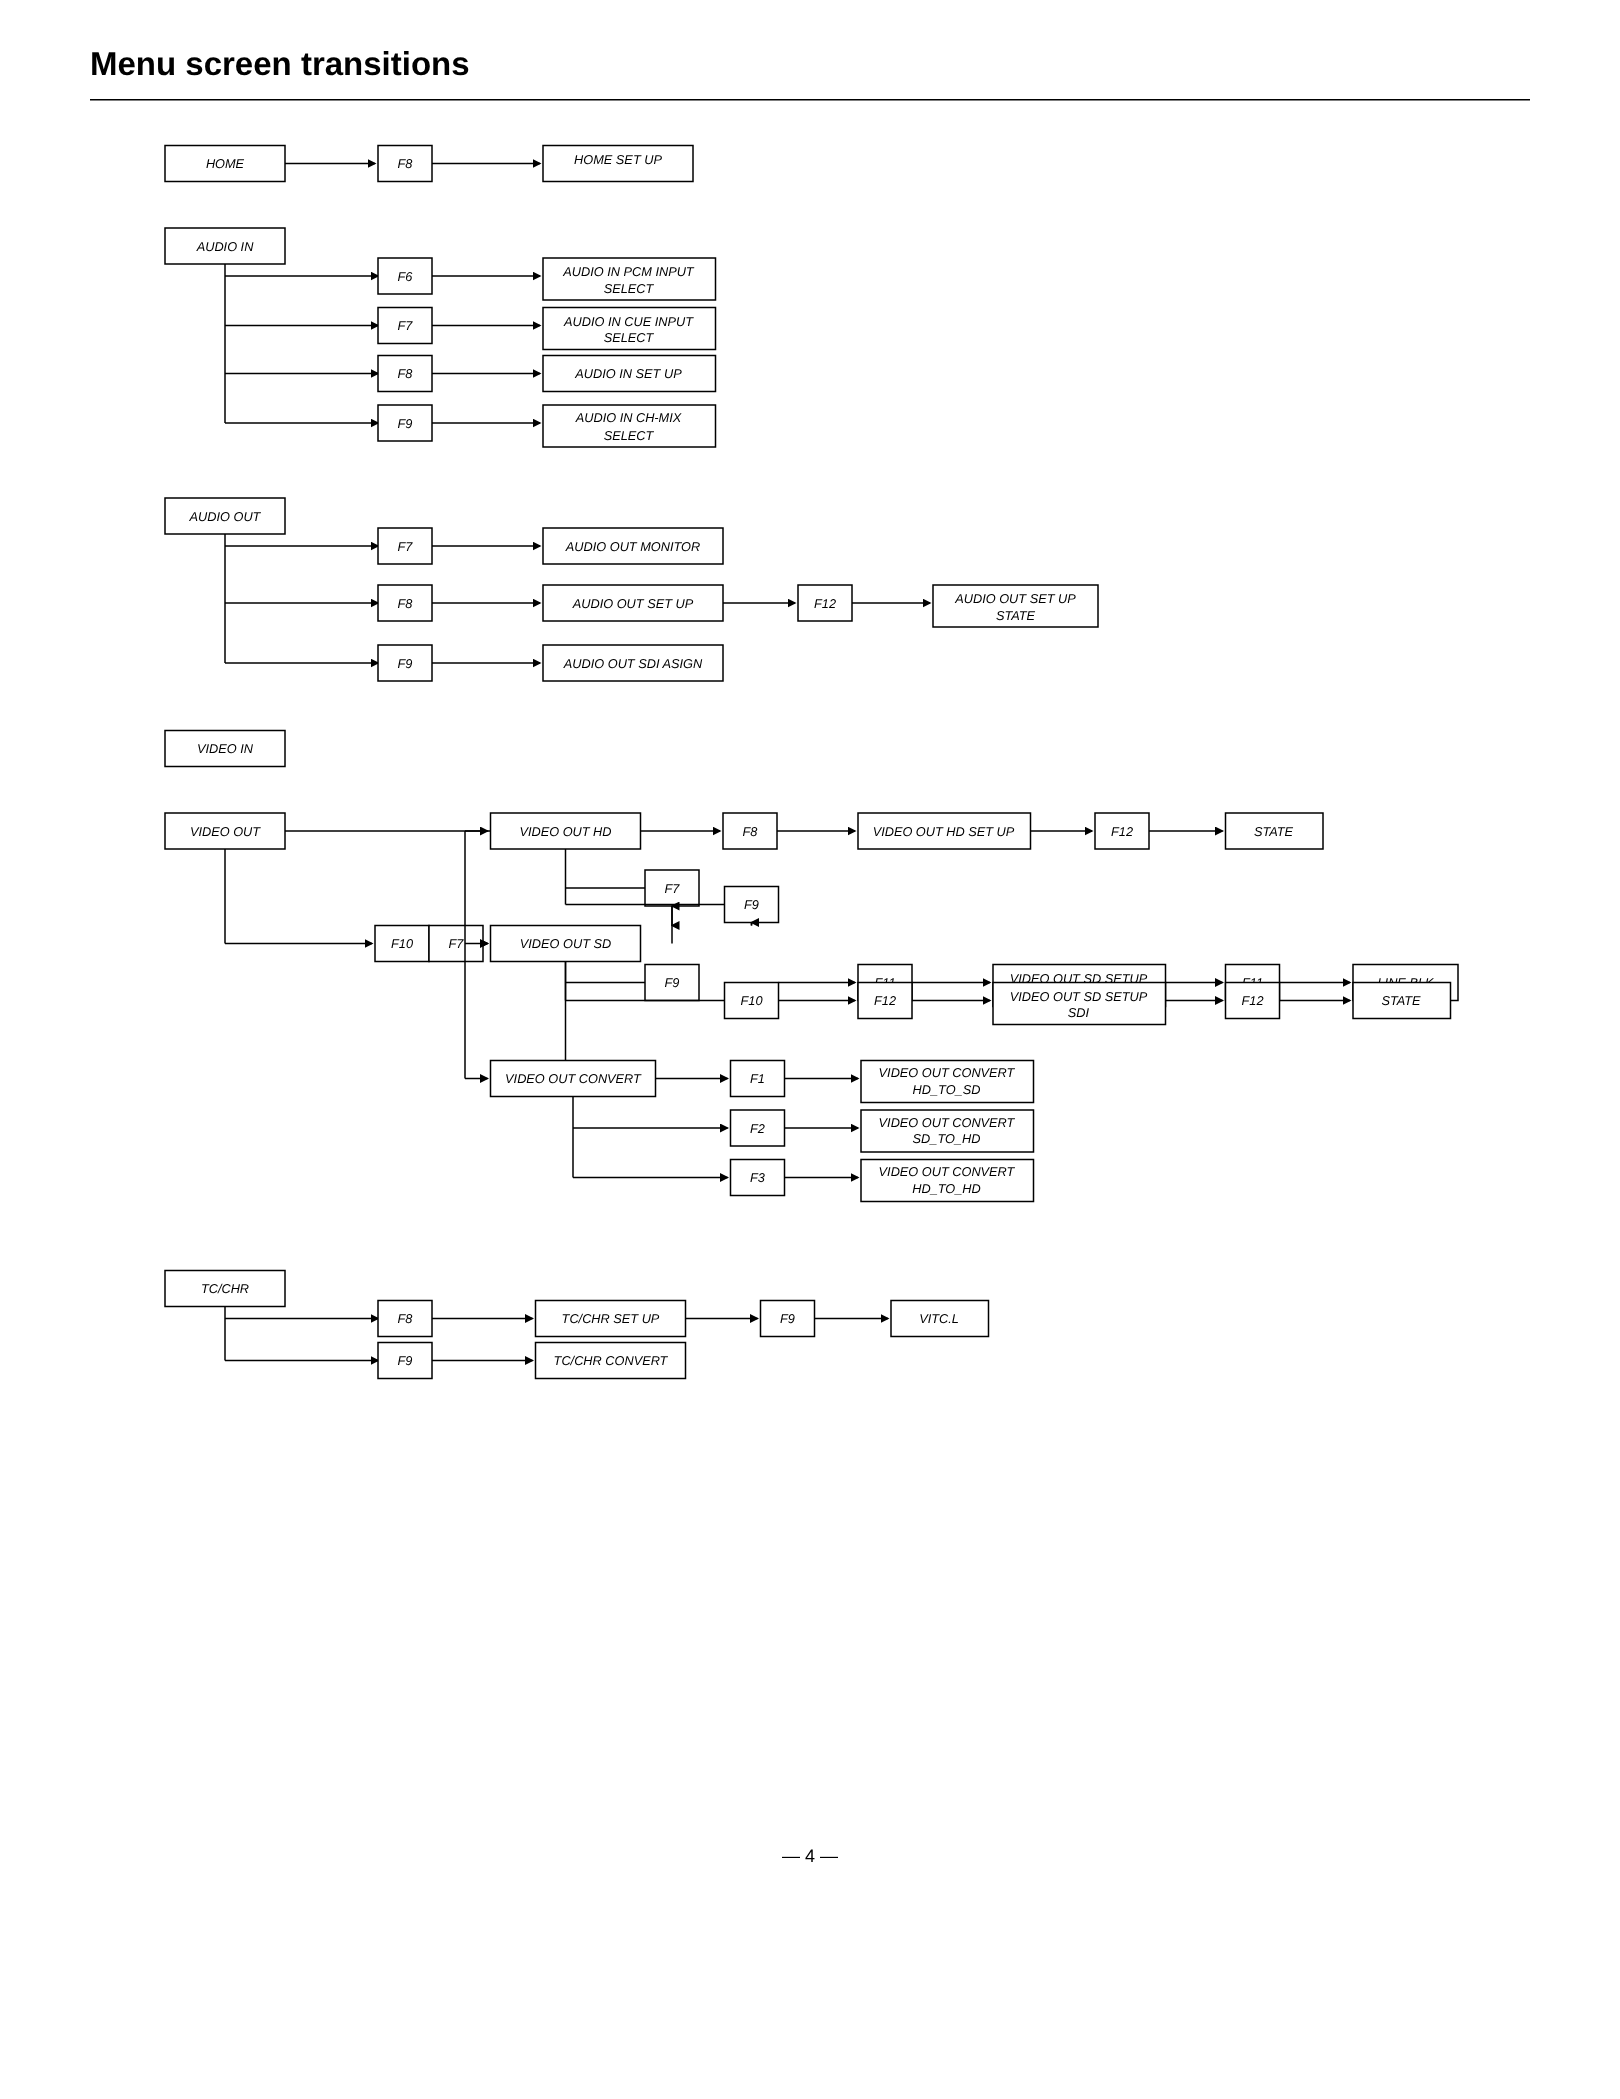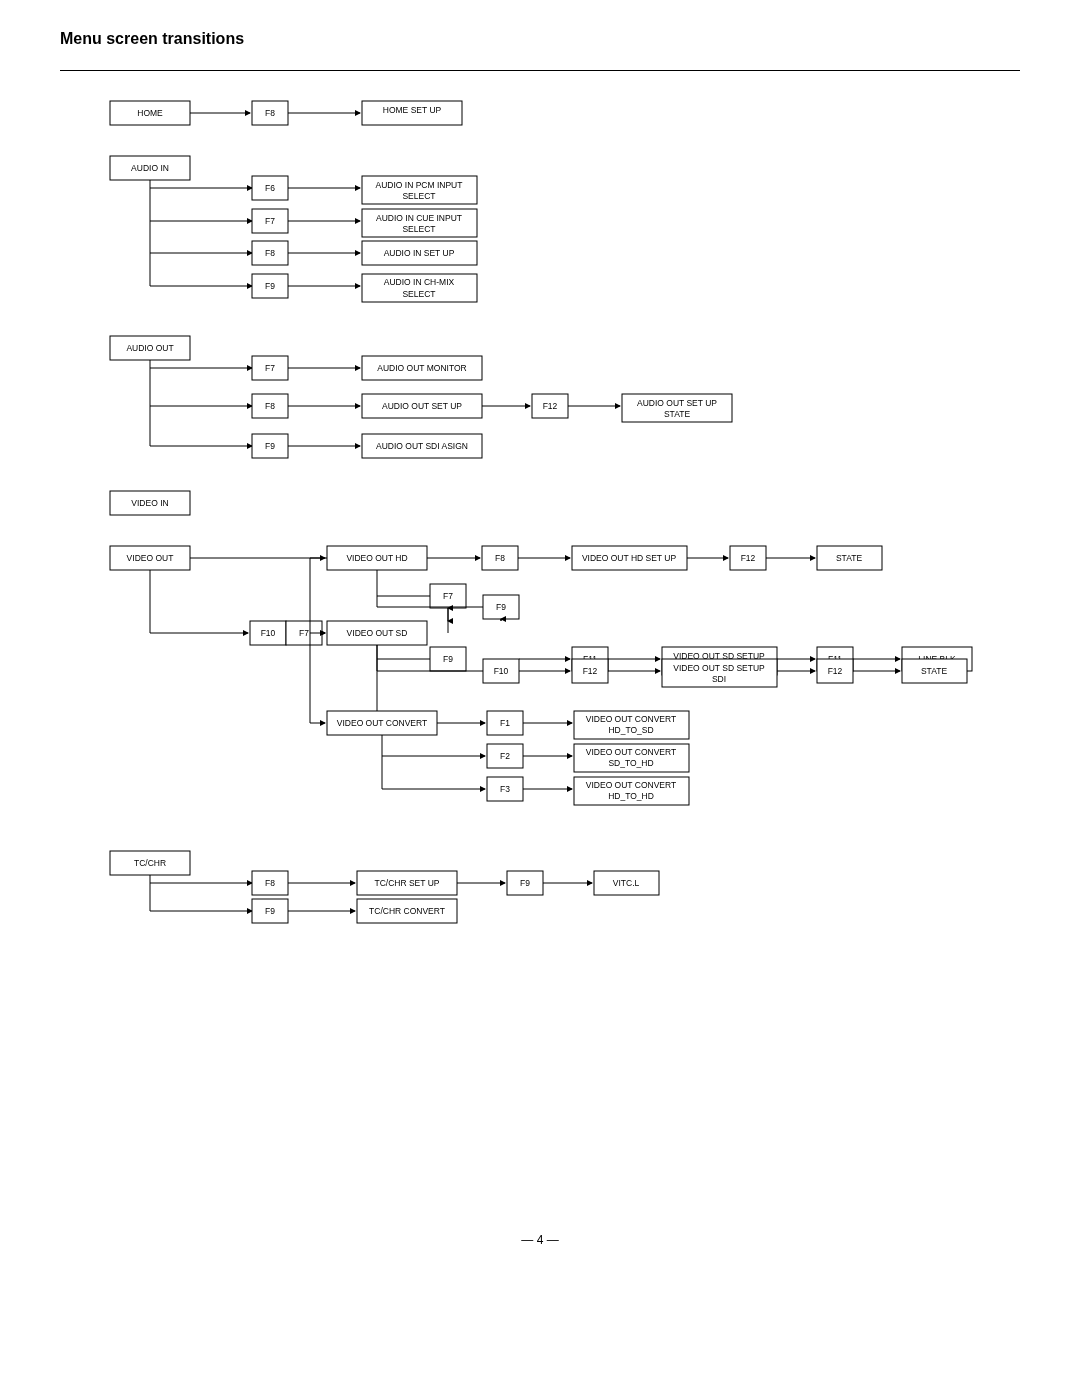--- a/index.html
+++ b/index.html
@@ -6,30 +6,31 @@
     body {
       background: #fff;
       font-family: Arial, Helvetica, sans-serif;
       font-size: 10px;
       color: #000;
       width: 1080px;
       min-height: 1399px;
       padding: 30px 60px;
     }
     h1 {
-      font-size: 16px;
+      font-size: 22px;
       font-weight: bold;
       margin-bottom: 8px;
       border-bottom: 1.5px solid #000;
-      padding-bottom: 22px;
+      padding-bottom: 10px;
     }
     .diagram {
       position: relative;
       margin-top: 20px;
       width: 960px;
+      font-style: italic;
     }
     .page-number {
       text-align: center;
       margin-top: 40px;
       font-size: 12px;
     }
 
     
     svg text {
       font-family: Arial, Helvetica, sans-serif;

